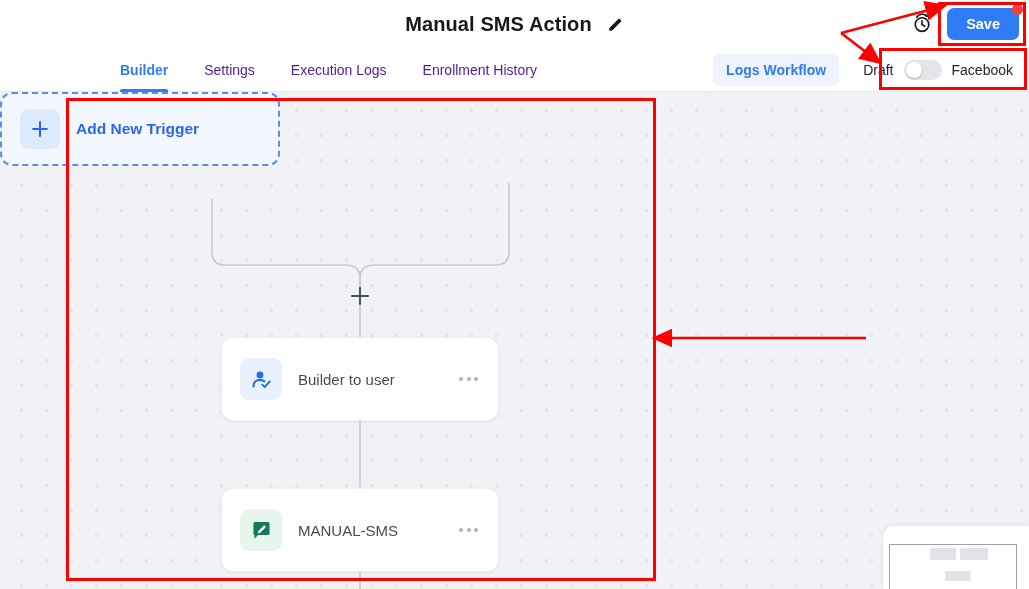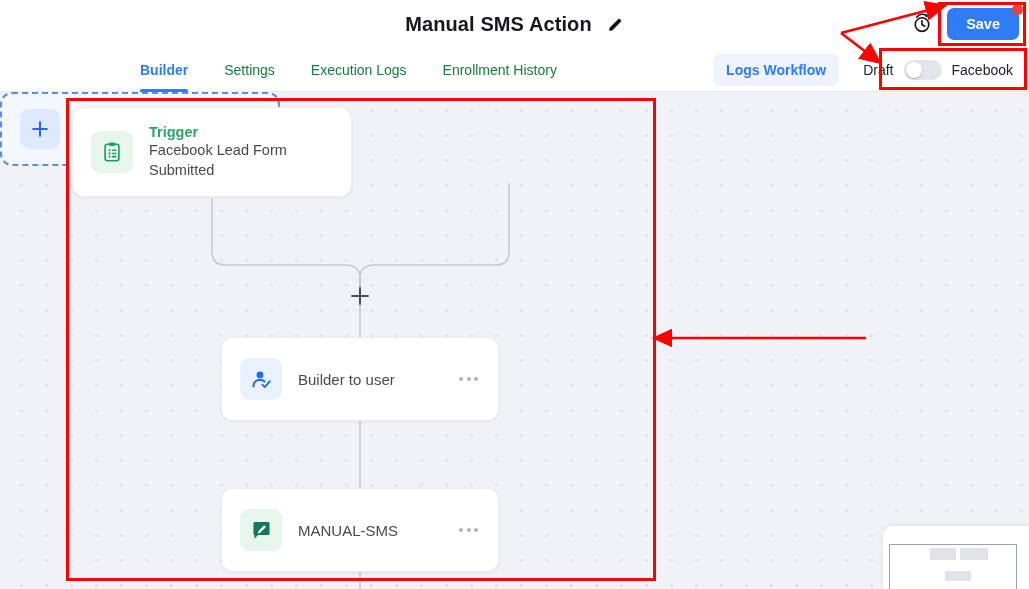--- a/index.html
+++ b/index.html
@@ -50,25 +50,25 @@
   }
 
   
   .tabbar {
     position: absolute; left: 0; top: 48px; width: 1029px; height: 44px;
     background: #ffffff;
     border-bottom: 1px solid #e6e8ec;
   }
   .tabs {
     position: absolute; left: 120px; top: 0; height: 44px;
-    display: flex; align-items: center; gap: 36px; margin-left: 20px;
+    display: flex; align-items: center; gap: 36px;
   }
   .tab {
     position: relative; height: 44px; display: flex; align-items: center;
-    font-size: 14px; color: #15803d; cursor: pointer; white-space: nowrap;
+    font-size: 14px; color: #4c1d95; cursor: pointer; white-space: nowrap;
   }
   .tab.active { color: #2f7cf6; font-weight: 700; }
   .tab.active::after {
     content: ""; position: absolute; left: 0; right: 0; bottom: 0;
     height: 3px; background: #2f7cf6; border-radius: 2px 2px 0 0;
   }
   .tabbar-right {
     position: absolute; right: 8px; top: 0; height: 44px;
     display: flex; align-items: center; gap: 16px;
   }
@@ -261,38 +261,20 @@
 
       <path d="M360 213 L360 245" fill="none" stroke="#c5c9d2" stroke-width="1.6"></path>
 
       <path d="M360 329 L360 446" fill="none" stroke="#c5c9d2" stroke-width="1.6"></path>
 
       <path d="M360 464 L360 396" fill="none" stroke="#c5c9d2" stroke-width="1.6"></path>
 
       <path d="M360 480 L360 497" fill="none" stroke="#c5c9d2" stroke-width="1.6"></path>
     </svg>
 
-    <div class="node node-trigger">
-      <div class="icon-tile green">
-        <svg width="22" height="22" viewBox="0 0 24 24">
-          <rect x="4.5" y="3.5" width="15" height="18" rx="2.4" fill="none" stroke="#1f9d62" stroke-width="1.8"></rect>
-          <rect x="8.6" y="1.6" width="6.8" height="3.8" rx="1.3" fill="#1f9d62"></rect>
-          <circle cx="9.3" cy="10" r="1.1" fill="#1f9d62"></circle>
-          <circle cx="9.3" cy="13.5" r="1.1" fill="#1f9d62"></circle>
-          <circle cx="9.3" cy="17" r="1.1" fill="#1f9d62"></circle>
-          <rect x="11.8" y="9.2" width="5.2" height="1.7" rx=".8" fill="#1f9d62"></rect>
-          <rect x="11.8" y="12.7" width="5.2" height="1.7" rx=".8" fill="#1f9d62"></rect>
-          <rect x="11.8" y="16.2" width="5.2" height="1.7" rx=".8" fill="#1f9d62"></rect>
-        </svg>
-      </div>
-      <div class="trigger-texts">
-        <div class="trigger-kicker">Trigger</div>
-        <div class="trigger-name">Facebook Lead Form Submitted</div>
-      </div>
-    </div>
 
     <div class="node-add-trigger">
       <div class="plus-tile">
         <svg width="22" height="22" viewBox="0 0 24 24">
           <path d="M12 4.5 V19.5 M4.5 12 H19.5" stroke="#2f66e8" stroke-width="2.2" stroke-linecap="round"></path>
         </svg>
       </div>
       <div class="add-trigger-label">Add New Trigger</div>
     </div>
 

